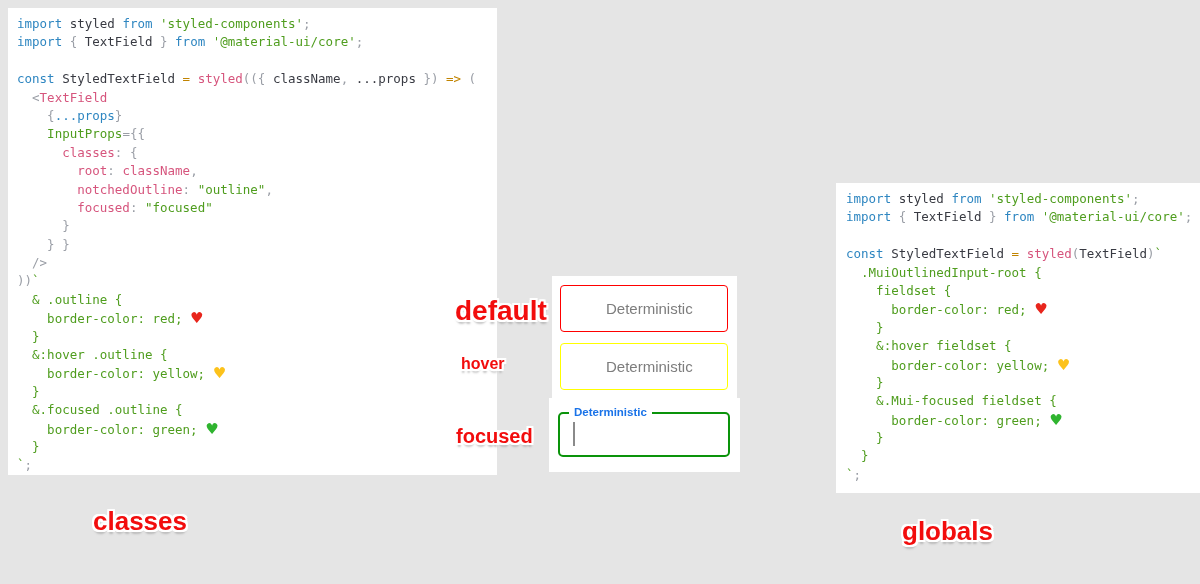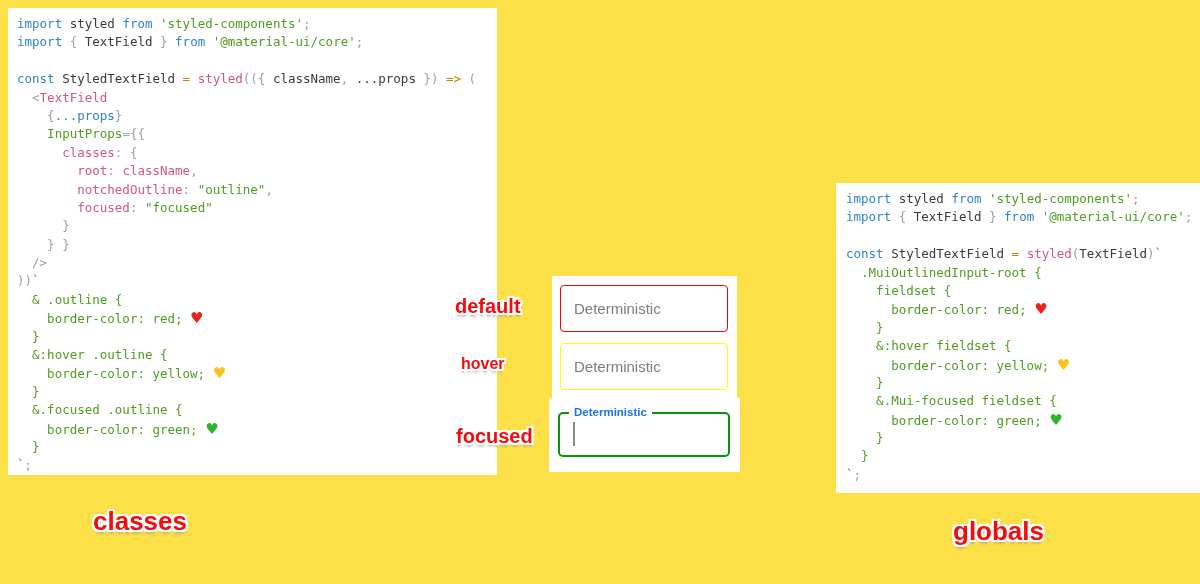--- a/index.html
+++ b/index.html
@@ -1,17 +1,17 @@
 <!DOCTYPE html>
 <html><head>
 <meta charset="utf-8">
 <style>
   * { margin:0; padding:0; box-sizing:border-box; }
   html,body { width:1200px; height:584px; background:#000; overflow:hidden; }
-  #stage { position:relative; width:1200px; height:584px; background:#fde047;
+  #stage { position:relative; width:1200px; height:584px; background:#e5e5e5;
            font-family:"Liberation Sans", sans-serif; }
 
   
   .code-panel { position:absolute; background:#fff; overflow:hidden;
     font-family:"DejaVu Sans Mono", monospace; font-size:12.5px;
     line-height:18.4px; white-space:pre; }
   #left-code  { left:8px;   top:8px;   width:489px; height:467px; padding:7px 0 0 9px; }
   #right-code { left:836px; top:183px; width:364px; height:310px; padding:7px 0 0 10px; }
   .cl { height:18.4px; }
   .t-b { color:#2e86c1; }          
@@ -22,44 +22,44 @@
   .t-y { color:#9a9ea6; }          
   .t-hr,.t-hy,.t-hg { font-family:"DejaVu Sans", sans-serif; font-size:15px; }
   .t-hr { color:#e8251c; }
   .t-hy { color:#fcc21b; }
   .t-hg { color:#2fb42f; }
 
   
   .demo-panel { position:absolute; background:#fff; }
   #demo-a { left:552px; top:276px; width:185px; height:122px; }
   #demo-b { left:549px; top:398px; width:191px; height:74px; }
-  .tf { position:absolute; border-radius:4px; background:#fff; }
+  .tf { position:absolute; border-radius:4px; background:#fff;padding-left:32px; }
   .tf-inner { display:flex; align-items:center; height:100%; padding-left:13px;
     color:#7d7d7d; font-size:15px; font-family:"Liberation Sans", sans-serif; }
   #tf-default { left:8px; top:9px;  width:168px; height:47px; border:1.5px solid #ff0000; }
   #tf-hover   { left:8px; top:67px; width:168px; height:47px; border:1.5px solid #ffff00; }
   #tf-focused { left:9px; top:14px; width:172px; height:45px; border:2px solid #0a930a; border-radius:5px; }
   .notch-label { position:absolute; top:-8px; left:9px; background:#fff; padding:0 5px;
     font-size:11.5px; font-weight:bold; color:#1a73e8; line-height:13px;
     font-family:"Liberation Sans", sans-serif; }
   .caret { position:absolute; left:13px; top:8px; width:2px; height:24px; background:#8a8a8a; }
 
   
   .red-label { position:absolute; font-weight:bold; color:#f20d0d; letter-spacing:0;
     font-family:"Liberation Sans", sans-serif;
     text-shadow:
       -2px -2px 0 #fff, 2px -2px 0 #fff, -2px 2px 0 #fff, 2px 2px 0 #fff,
       0 -2px 0 #fff, 0 2px 0 #fff, -2px 0 0 #fff, 2px 0 0 #fff,
       -1px -2px 0 #fff, 1px -2px 0 #fff, -1px 2px 0 #fff, 1px 2px 0 #fff,
       0 4px 2px rgba(150,150,150,.55); }
-  #lbl-default { left:455px; top:295px; font-size:20px; }
+  #lbl-default { left:455px; top:295px; font-size:28px; }
   #lbl-hover   { left:461px; top:355px; font-size:16px; }
   #lbl-focused { left:456px; top:425px; font-size:20px; }
   #lbl-classes { left:93px;  top:506px; font-size:26px; }
-  #lbl-globals { left:953px; top:516px; font-size:26px;text-align:center; }
+  #lbl-globals { left:902px; top:516px; font-size:26px;text-align:center; }
 </style>
 </head>
 <body>
 
 <div id="stage">
 
   <div id="left-code" class="code-panel"><div class="cl"><span class="t-b">import</span><span class="t-k"> styled </span><span class="t-b">from</span><span class="t-k"> </span><span class="t-g">'styled-components'</span><span class="t-y">;</span></div><div class="cl"><span class="t-b">import</span><span class="t-k"> </span><span class="t-y">{</span><span class="t-k"> TextField </span><span class="t-y">}</span><span class="t-k"> </span><span class="t-b">from</span><span class="t-k"> </span><span class="t-g">'@material-ui/core'</span><span class="t-y">;</span></div><div class="cl">&nbsp;</div><div class="cl"><span class="t-b">const</span><span class="t-k"> StyledTextField </span><span class="t-o">=</span><span class="t-k"> </span><span class="t-p">styled</span><span class="t-y">(({ </span><span class="t-k">className</span><span class="t-y">, </span><span class="t-k">...props</span><span class="t-y"> })</span><span class="t-k"> </span><span class="t-o">=&gt;</span><span class="t-y"> (</span></div><div class="cl"><span class="t-k">  </span><span class="t-y">&lt;</span><span class="t-p">TextField</span></div><div class="cl"><span class="t-k">    </span><span class="t-y">{</span><span class="t-b">...props</span><span class="t-y">}</span></div><div class="cl"><span class="t-k">    </span><span class="t-g">InputProps</span><span class="t-y">=</span><span class="t-y">{{</span></div><div class="cl"><span class="t-k">      </span><span class="t-p">classes</span><span class="t-y">: </span><span class="t-y">{</span></div><div class="cl"><span class="t-k">        </span><span class="t-p">root</span><span class="t-y">: </span><span class="t-p">className</span><span class="t-y">,</span></div><div class="cl"><span class="t-k">        </span><span class="t-p">notchedOutline</span><span class="t-y">: </span><span class="t-g">"outline"</span><span class="t-y">,</span></div><div class="cl"><span class="t-k">        </span><span class="t-p">focused</span><span class="t-y">: </span><span class="t-g">"focused"</span></div><div class="cl"><span class="t-y">      }</span></div><div class="cl"><span class="t-y">    } }</span></div><div class="cl"><span class="t-y">  /&gt;</span></div><div class="cl"><span class="t-y">))</span><span class="t-g">`</span></div><div class="cl"><span class="t-g">  &amp; .outline {</span></div><div class="cl"><span class="t-g">    border-color: red; </span><span class="t-hr">♥</span></div><div class="cl"><span class="t-g">  }</span></div><div class="cl"><span class="t-g">  &amp;:hover .outline {</span></div><div class="cl"><span class="t-g">    border-color: yellow; </span><span class="t-hy">♥</span></div><div class="cl"><span class="t-g">  }</span></div><div class="cl"><span class="t-g">  &amp;.focused .outline {</span></div><div class="cl"><span class="t-g">    border-color: green; </span><span class="t-hg">♥</span></div><div class="cl"><span class="t-g">  }</span></div><div class="cl"><span class="t-g">`</span><span class="t-y">;</span></div></div>
 
   <div id="right-code" class="code-panel"><div class="cl"><span class="t-b">import</span><span class="t-k"> styled </span><span class="t-b">from</span><span class="t-k"> </span><span class="t-g">'styled-components'</span><span class="t-y">;</span></div><div class="cl"><span class="t-b">import</span><span class="t-k"> </span><span class="t-y">{</span><span class="t-k"> TextField </span><span class="t-y">}</span><span class="t-k"> </span><span class="t-b">from</span><span class="t-k"> </span><span class="t-g">'@material-ui/core'</span><span class="t-y">;</span></div><div class="cl">&nbsp;</div><div class="cl"><span class="t-b">const</span><span class="t-k"> StyledTextField </span><span class="t-o">=</span><span class="t-k"> </span><span class="t-p">styled</span><span class="t-y">(</span><span class="t-k">TextField</span><span class="t-y">)</span><span class="t-g">`</span></div><div class="cl"><span class="t-g">  .MuiOutlinedInput-root {</span></div><div class="cl"><span class="t-g">    fieldset {</span></div><div class="cl"><span class="t-g">      border-color: red; </span><span class="t-hr">♥</span></div><div class="cl"><span class="t-g">    }</span></div><div class="cl"><span class="t-g">    &amp;:hover fieldset {</span></div><div class="cl"><span class="t-g">      border-color: yellow; </span><span class="t-hy">♥</span></div><div class="cl"><span class="t-g">    }</span></div><div class="cl"><span class="t-g">    &amp;.Mui-focused fieldset {</span></div><div class="cl"><span class="t-g">      border-color: green; </span><span class="t-hg">♥</span></div><div class="cl"><span class="t-g">    }</span></div><div class="cl"><span class="t-g">  }</span></div><div class="cl"><span class="t-g">`</span><span class="t-y">;</span></div></div>
 

